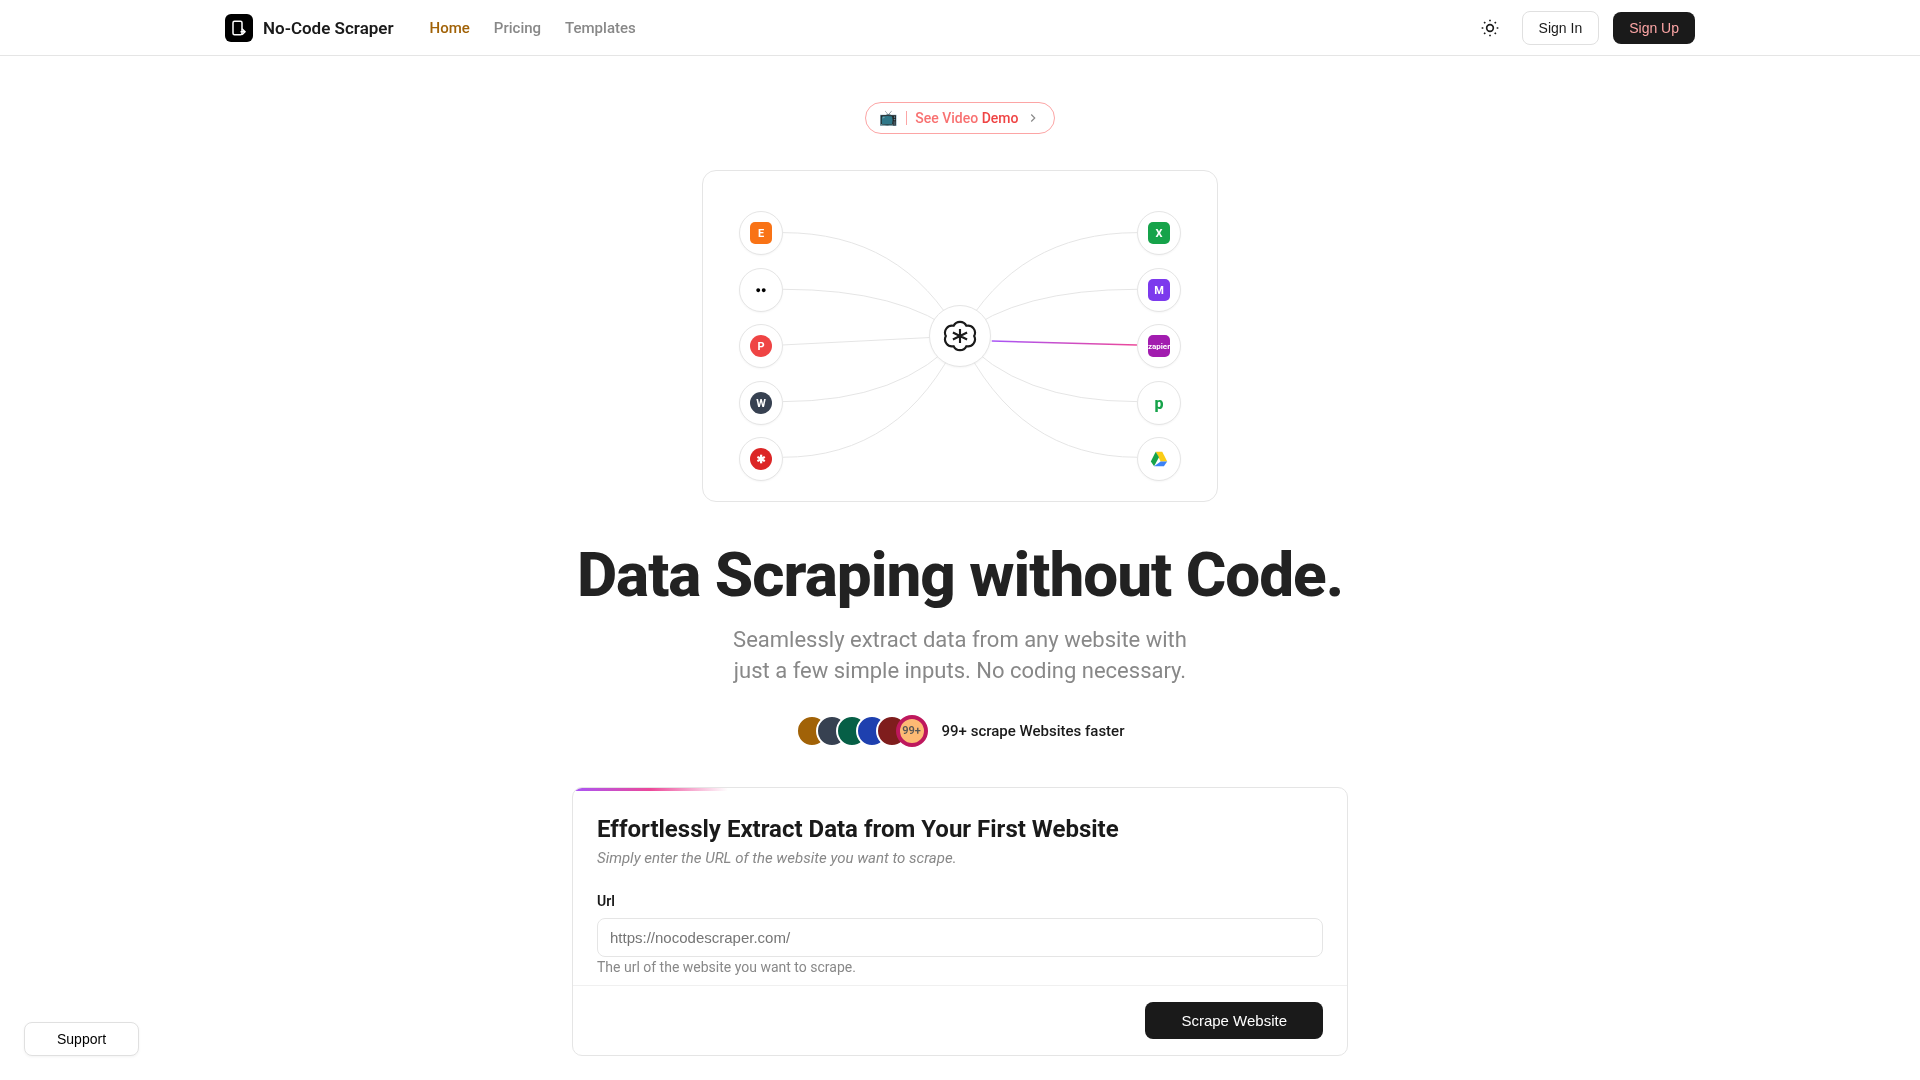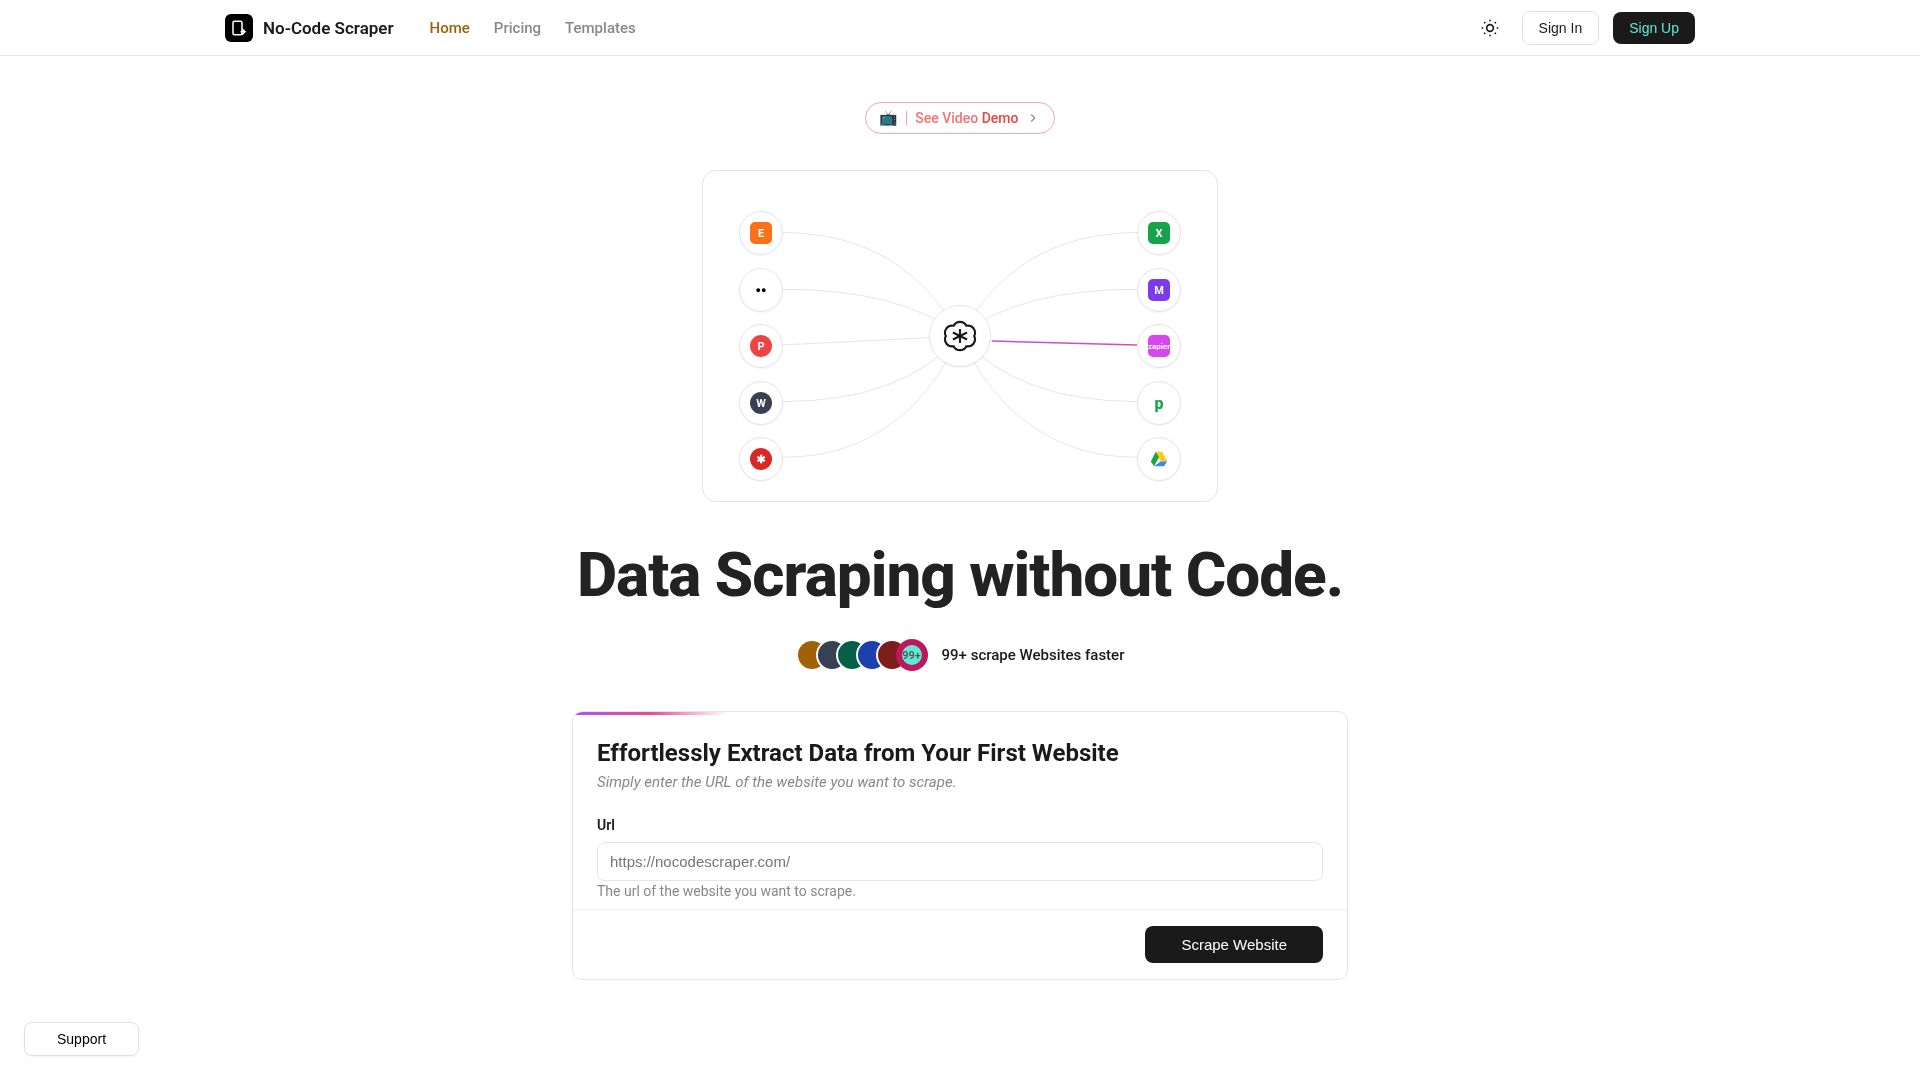--- a/index.html
+++ b/index.html
@@ -75,21 +75,21 @@
       font-weight: 500;
       cursor: pointer;
     }
     .btn-outline {
       border: 1px solid #e0e0e0;
       background: #fff;
       color: #1a1a1a;
     }
     .btn-dark {
       background: #1a1a1a;
-      color: #5eead4;
+      color: #fca5a5;
       border: none;
     }
     .main {
       display: flex;
       flex-direction: column;
       align-items: center;
       padding-top: 46px;
     }
     .video-demo-pill {
       display: inline-flex;
@@ -179,22 +179,22 @@
       width: 32px;
       height: 32px;
       border-radius: 50%;
       border: 2px solid #fff;
       margin-left: -12px;
       background: #999;
       overflow: hidden;
     }
     .avatar:first-child { margin-left: 0; }
     .avatar.count {
-      background: #5eead4;
-      border: 6px solid #be185d;
+      background: #fdba74;
+      border: 4px solid #be185d;
       display: flex;
       align-items: center;
       justify-content: center;
       font-size: 11px;
       font-weight: 600;
       color: #555;
     }
     .proof-text {
       font-size: 15px;
       color: #1a1a1a;
@@ -358,21 +358,21 @@
         <div class="node-inner" style="background:#dc2626;border-radius:50%">✱</div>
       </div>
 
     <div class="node node-right" style="top:40px">
         <div class="node-inner" style="background:#16a34a">X</div>
       </div>
     <div class="node node-right" style="top:97px">
         <div class="node-inner" style="background:#7c3aed">M</div>
       </div>
     <div class="node node-right" style="top:153px">
-        <div class="node-inner" style="background:#d946ef;font-size:8px">zapier</div>
+        <div class="node-inner" style="background:#a21caf;font-size:8px">zapier</div>
       </div>
     <div class="node node-right" style="top:210px">
         <div class="node-inner" style="background:#fff;color:#16a34a;font-size:16px;font-weight:800">p</div>
       </div>
     <div class="node node-right" style="top:266px">
       <svg width="20" height="18" viewBox="0 0 24 22">
         <path d="M8 2 L16 2 L22 14 L14 14 Z" fill="#facc15"></path>
         <path d="M8 2 L2 14 L6 20 L12 9 Z" fill="#16a34a"></path>
         <path d="M14 14 L22 14 L18 20 L6 20 Z" fill="#3b82f6"></path>
       </svg>
@@ -380,20 +380,24 @@
 
     <div class="node node-center">
       <svg width="34" height="34" viewBox="0 0 24 24" fill="none" stroke="#1a1a1a" stroke-width="1.5">
         <path d="M12 2a5 5 0 0 1 4.5 2.8A5 5 0 0 1 22 12a5 5 0 0 1-5.5 7.2A5 5 0 0 1 12 22a5 5 0 0 1-4.5-2.8A5 5 0 0 1 2 12a5 5 0 0 1 5.5-7.2A5 5 0 0 1 12 2z"></path>
         <path d="M12 7v10M7 9.5l10 5M7 14.5l10-5"></path>
       </svg>
     </div>
   </div>
 
   <h1 class="hero-title">Data Scraping without Code.</h1>
+  <p class="hero-sub">
+    <span>Seamlessly extract data from any website with</span><br>
+    <span>just a few simple inputs. No coding necessary.</span>
+  </p>
 
   <div class="social-proof">
     <div class="avatars">
       <div class="avatar" style="background:#a16207"></div>
       <div class="avatar" style="background:#374151"></div>
       <div class="avatar" style="background:#065f46"></div>
       <div class="avatar" style="background:#1e40af"></div>
       <div class="avatar" style="background:#7f1d1d"></div>
       <div class="avatar count">99+</div>
     </div>

